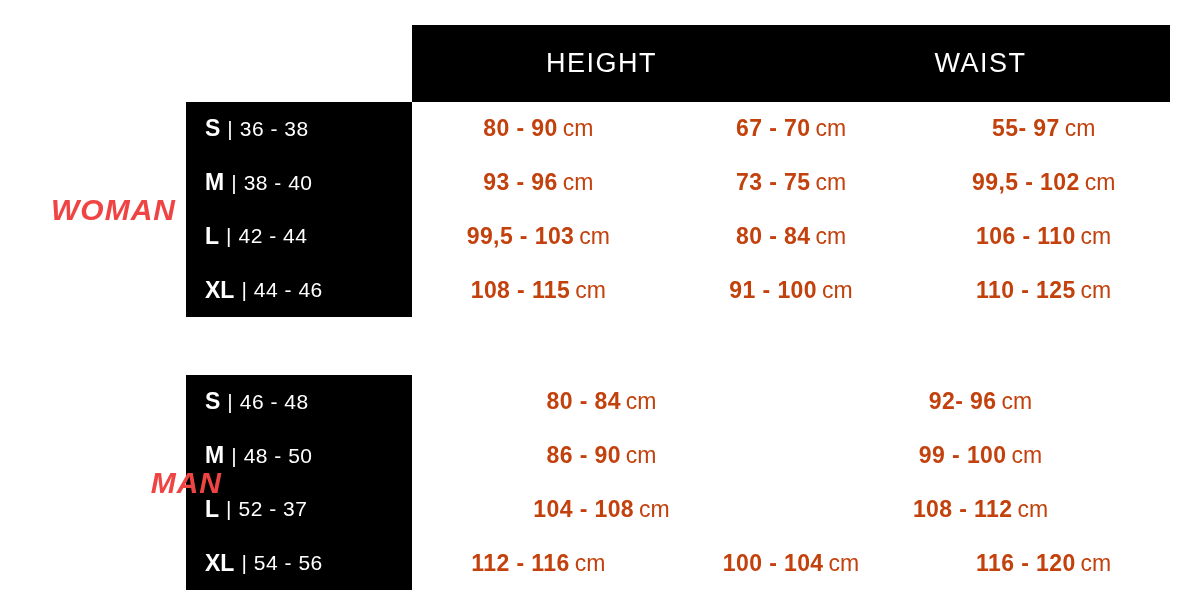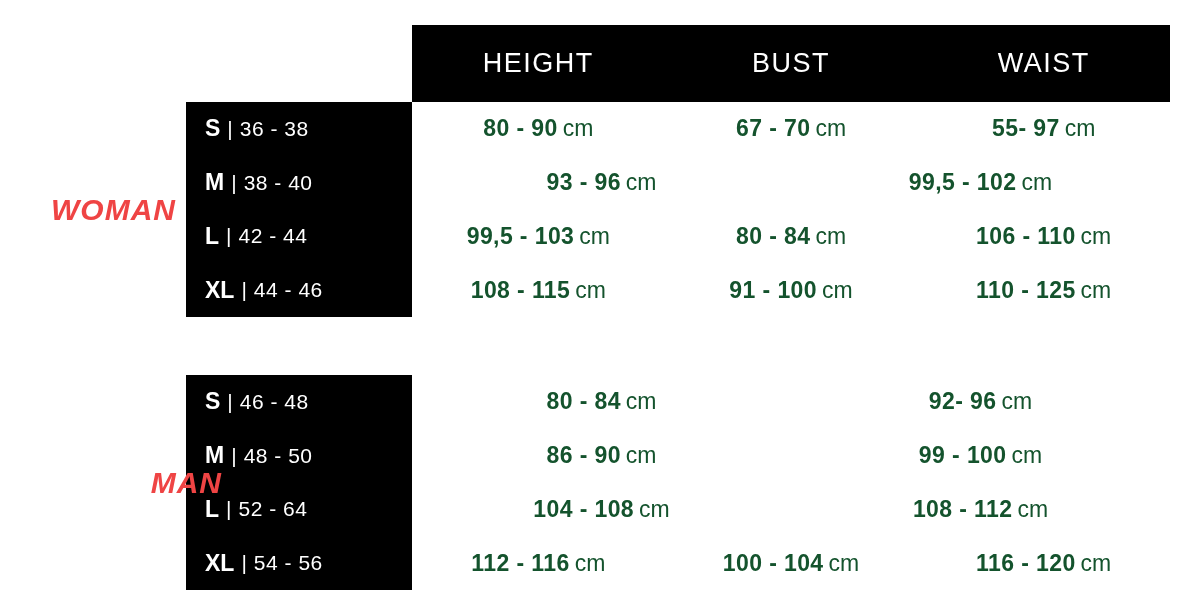--- a/index.html
+++ b/index.html
@@ -124,41 +124,40 @@
     position: absolute;
     left: 412px;
     width: 758px;
     display: flex;
     align-items: center;
   }
   .measure-cell {
     flex: 1;
     text-align: center;
     font-size: 23px;
-    color: #14532d;
+    color: #c2410c;
     white-space: nowrap;
   }
   .measure-cell .val {
     font-weight: bold;
     letter-spacing: 0.4px;
   }
   .measure-cell .unit {
     font-weight: normal;
     margin-left: 5px;
   }
   
   .measure-cell-inner { display: inline-block; }
 </style>
 </head>
 <body>
 
 <div class="header-band"></div>
 <div class="header-cells">
   <div class="header-cell">HEIGHT</div>
-  <div class="header-cell">BUST</div>
   <div class="header-cell">WAIST</div>
 </div>
 
 <div class="section" id="section-woman">
   <div class="size-band"></div>
   <div class="group-label">WOMAN</div>
   <div class="rows">
 
     <div class="row">
       <div class="size-cell">
@@ -174,20 +173,21 @@
     </div>
 
     <div class="row">
       <div class="size-cell">
         <span class="sz">M</span>
         <span class="sep">|</span>
         <span class="rng">38 - 40</span>
       </div>
       <div class="measure-cells">
         <div class="measure-cell"><span class="measure-cell-inner"><span class="val">93 - 96</span><span class="unit">cm</span></span></div>
+        <div class="measure-cell"><span class="measure-cell-inner"><span class="val">73 - 75</span><span class="unit">cm</span></span></div>
         <div class="measure-cell"><span class="measure-cell-inner"><span class="val">99,5 - 102</span><span class="unit">cm</span></span></div>
       </div>
     </div>
 
     <div class="row">
       <div class="size-cell">
         <span class="sz">L</span>
         <span class="sep">|</span>
         <span class="rng">42 - 44</span>
       </div>
@@ -240,21 +240,21 @@
       <div class="measure-cells">
         <div class="measure-cell"><span class="measure-cell-inner"><span class="val">86 - 90</span><span class="unit">cm</span></span></div>
         <div class="measure-cell"><span class="measure-cell-inner"><span class="val">99 - 100</span><span class="unit">cm</span></span></div>
       </div>
     </div>
 
     <div class="row">
       <div class="size-cell">
         <span class="sz">L</span>
         <span class="sep">|</span>
-        <span class="rng">52 - 64</span>
+        <span class="rng">52 - 37</span>
       </div>
       <div class="measure-cells">
         <div class="measure-cell"><span class="measure-cell-inner"><span class="val">104 - 108</span><span class="unit">cm</span></span></div>
         <div class="measure-cell"><span class="measure-cell-inner"><span class="val">108 - 112</span><span class="unit">cm</span></span></div>
       </div>
     </div>
 
     <div class="row">
       <div class="size-cell">
         <span class="sz">XL</span>

